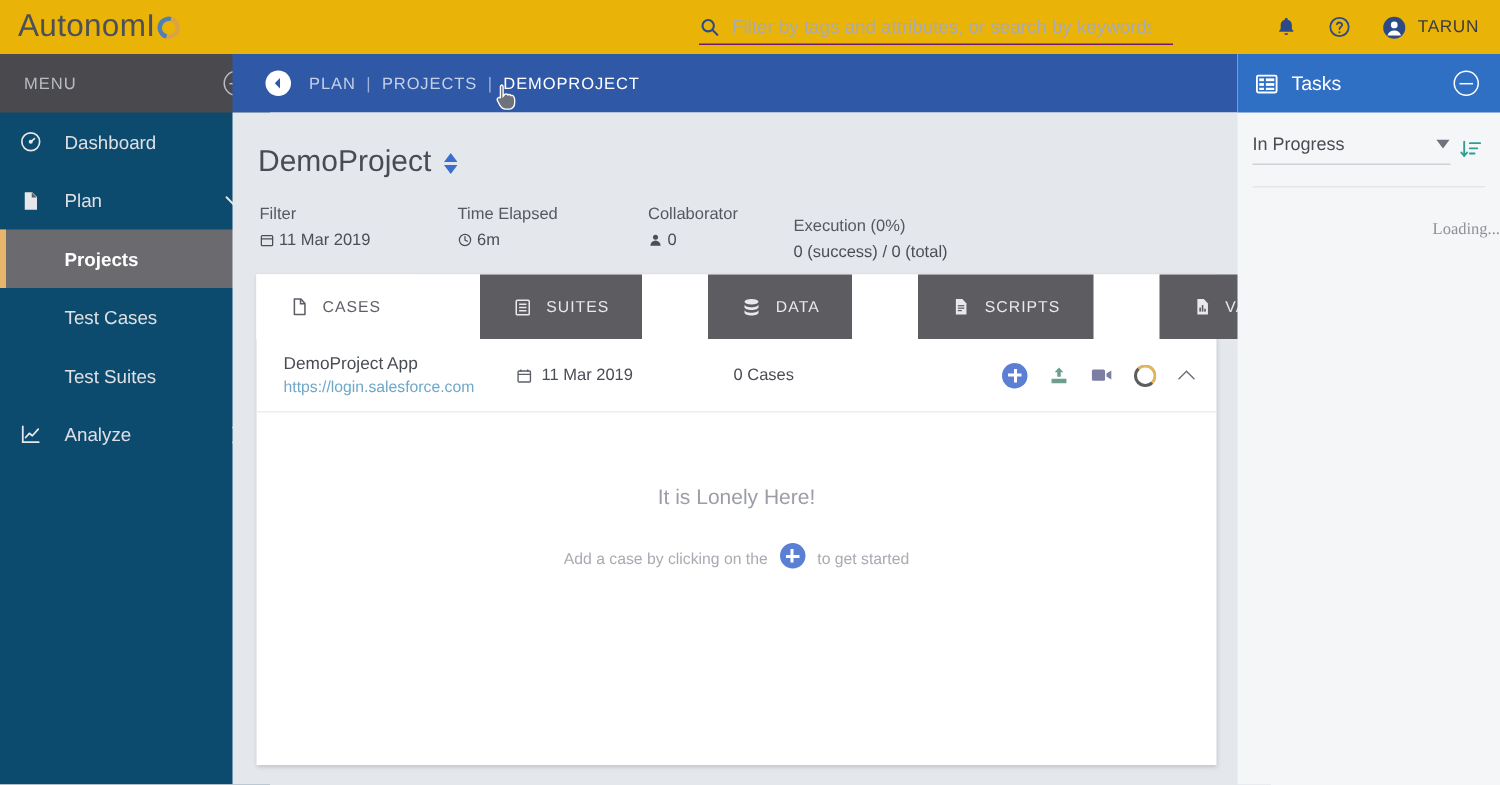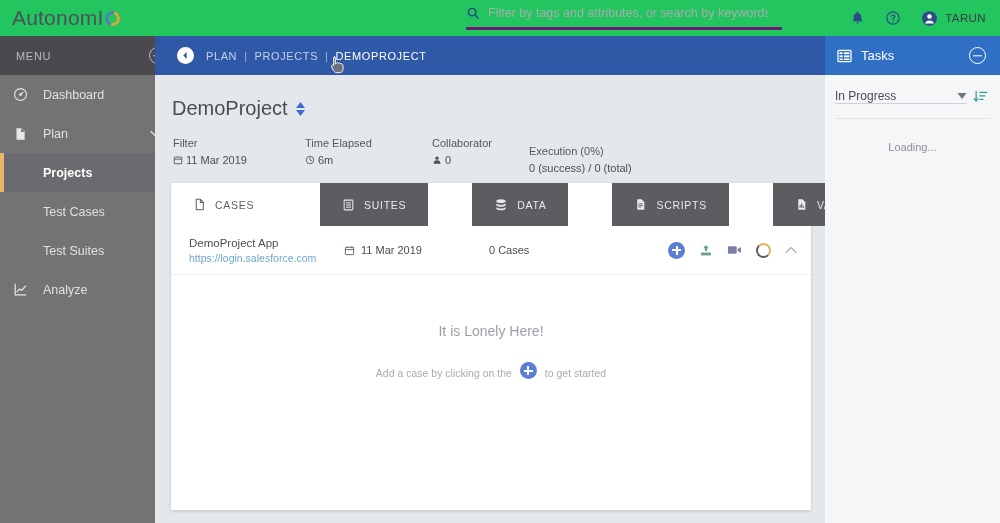--- a/index.html
+++ b/index.html
@@ -7,21 +7,21 @@
     width: 1000px; height: 523px;
     overflow: hidden;
     font-family: "Liberation Sans", sans-serif;
     background: #e4e7ec;
   }
   .app { position: relative; width: 1000px; height: 523px; }
 
   
   .topbar {
     position: absolute; left: 0; top: 0; width: 1000px; height: 36px;
-    background: #22c55e;
+    background: #eab308;
     display: flex; align-items: center;
   }
   .logo {
     margin-left: 12px;
     font-size: 21px;
     letter-spacing: .2px;
     color: #4c5059;
     font-weight: 400;
     display: flex; align-items: center;
   }
@@ -31,41 +31,41 @@
     margin-left: 1px;
     border-radius: 50%;
     border: 3px solid #4f7fb5;
     border-right-color: #d9a441;
     border-bottom-color: #d9a441;
     transform: rotate(-30deg);
   }
   .search-wrap {
     position: absolute; left: 466px; top: 6px;
     width: 316px; height: 24px;
-    display: flex; align-items: flex-start;
-    border-bottom: 3px solid #701a75;
+    display: flex; align-items: center;
+    border-bottom: 1px solid #701a75;
   }
   .search-icon { color: #2c4a86; margin-right: 8px; display:flex; }
   .search-input {
     border: none; outline: none; background: transparent;
     font-family: "Liberation Sans", sans-serif;
     font-size: 12.5px; color: #46474b; width: 280px;
   }
   .search-input::placeholder { color: #a8abb2; }
   .topbar-right {
     position: absolute; right: 14px; top: 0; height: 36px;
     display: flex; align-items: center; gap: 20px;
   }
   .ico-btn { display: flex; align-items: center; color: #2c4a86; cursor: pointer; }
   .user-chip { display: flex; align-items: center; gap: 7px; color: #3a3c42; font-size: 11.5px; letter-spacing:.4px; }
 
   
   .sidebar {
     position: absolute; left: 0; top: 36px; width: 180px; height: 487px;
-    background: #737373;
+    background: #0c4a6e;
   }
   .menu-head {
     height: 39px; background: #4a4a4e;
     display: flex; align-items: center; justify-content: space-between;
     padding: 0 14px 0 16px;
   }
   .menu-head .lbl { color: #b9bcc4; font-size: 11px; letter-spacing: .7px; }
   .circ-minus {
     width: 17px; height: 17px; border-radius: 50%;
     border: 1.4px solid #b9bcc4; position: relative; cursor: pointer;
@@ -191,26 +191,26 @@
     justify-content: space-between; padding: 0 14px 0 12px;
   }
   .tasks-head .th-left { display: flex; align-items: center; gap: 9px; color: #fff; font-size: 13px; }
   .tasks-head .circ-minus { border-color: #ffffff; }
   .tasks-head .circ-minus:after { background: #ffffff; }
   .tasks-filter {
     display: flex; align-items: center; padding: 14px 12px 0 10px; gap: 6px;
   }
   .sel {
     flex: 1; display: flex; align-items: center; justify-content: space-between;
-    border-bottom: 1px solid #cfd2d8; cursor: pointer;
+    border-bottom: 1px solid #cfd2d8; padding-bottom: 6px; cursor: pointer;
   }
   .sel .sv { font-size: 12px; color: #4a4c54; }
   .sort-icon { color: #2e9e92; display: flex; cursor: pointer; }
   .tasks-divider { height: 1px; background: #e3e5e8; margin: 14px 10px 0 10px; }
-  .loading { text-align: center; font-size: 11px; color: #8e9199; margin-top: 22px; }
+  .loading { text-align: right; font-size: 11px; color: #8e9199; margin-top: 22px; font-family: Liberation Serif, serif; }
 </style>
 </head>
 <body>
 
 <div class="app">
 
   <div class="topbar">
     <div class="logo">
       <span>Autonom</span>
         <span>I</span>

